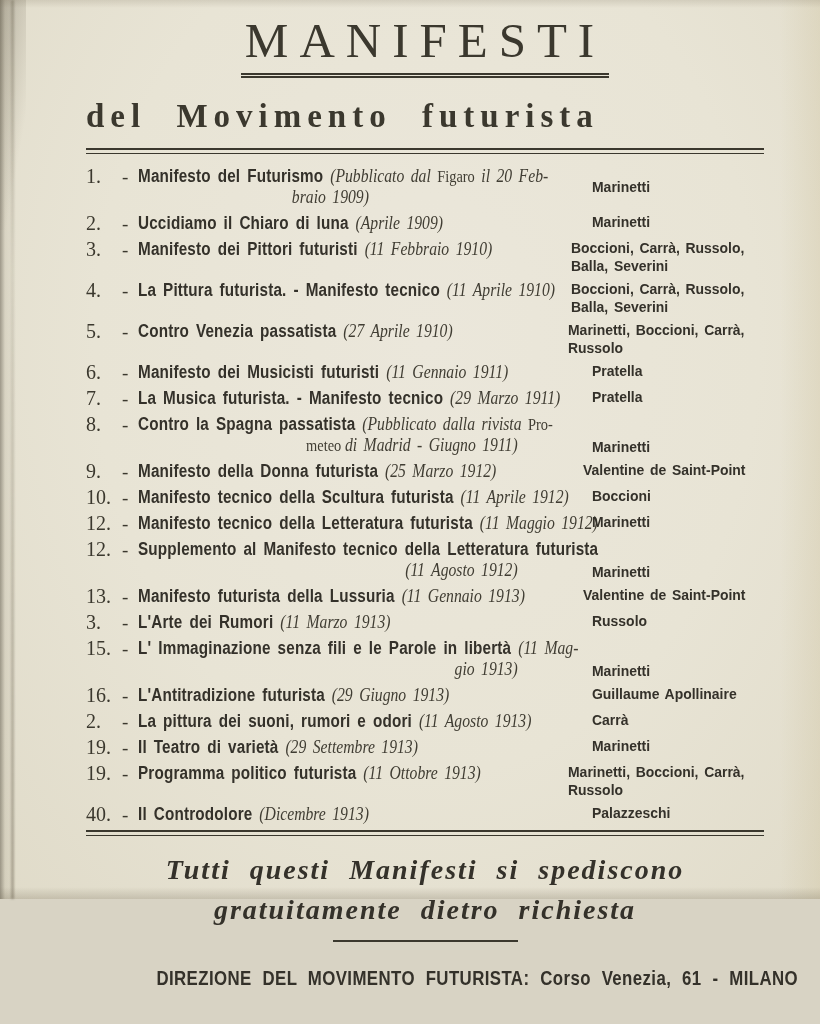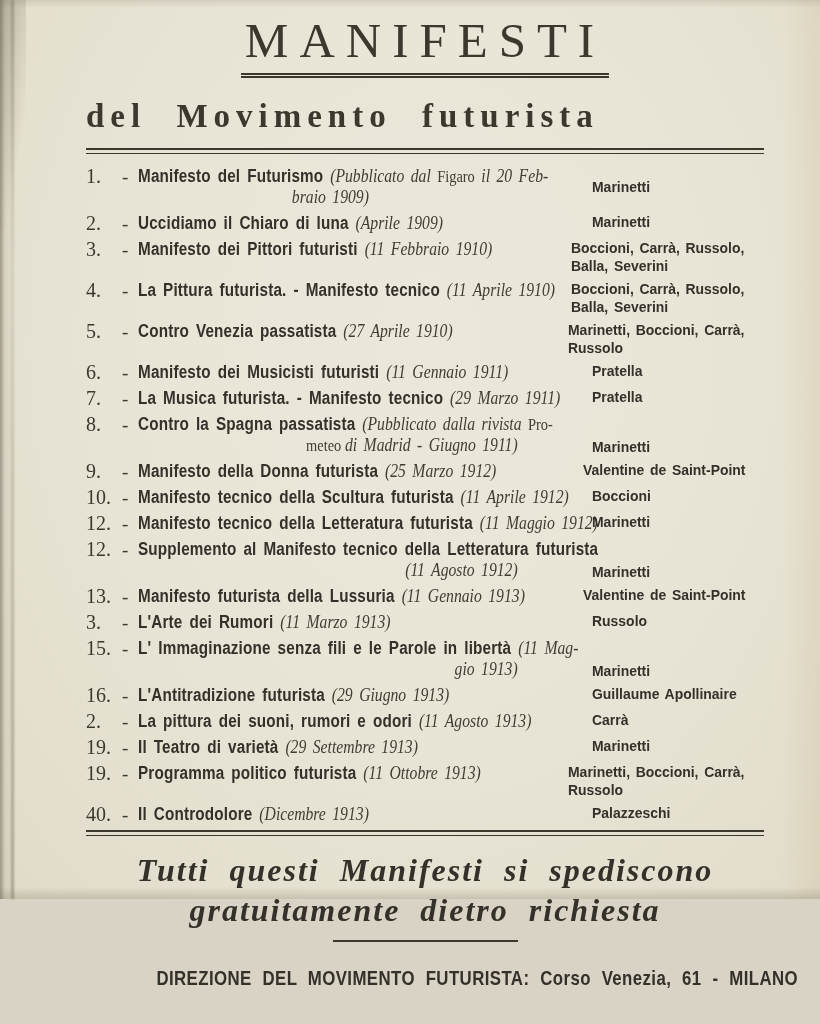--- a/index.html
+++ b/index.html
@@ -89,21 +89,21 @@
     font-size:15.5px;line-height:18px;color:#34312a;word-spacing:2px;
     white-space:nowrap;
   }
   .av-c{align-self:center;}
   .av-e{align-self:flex-end;}
   
   .rule-footer{margin-top:4px;}
   .notice{margin-top:14px;text-align:center;}
   .notice-line{
     font-family:"Liberation Serif",serif;font-style:italic;font-weight:700;
-    font-size:32px;line-height:40px;letter-spacing:2px;word-spacing:10px;
+    font-size:28px;line-height:40px;letter-spacing:2px;word-spacing:10px;
     color:#34312a;
   }
   .notice-underline{
     width:185px;height:2px;background:#3b382e;margin:10px auto 0 auto;
   }
   .address-wrap{margin-top:24px;text-align:right;}
   .address{
     display:inline-block;transform:scaleX(0.82);transform-origin:50% 50%;
     font-family:"Liberation Sans",sans-serif;font-weight:700;
     font-size:20.5px;letter-spacing:.5px;word-spacing:7px;

